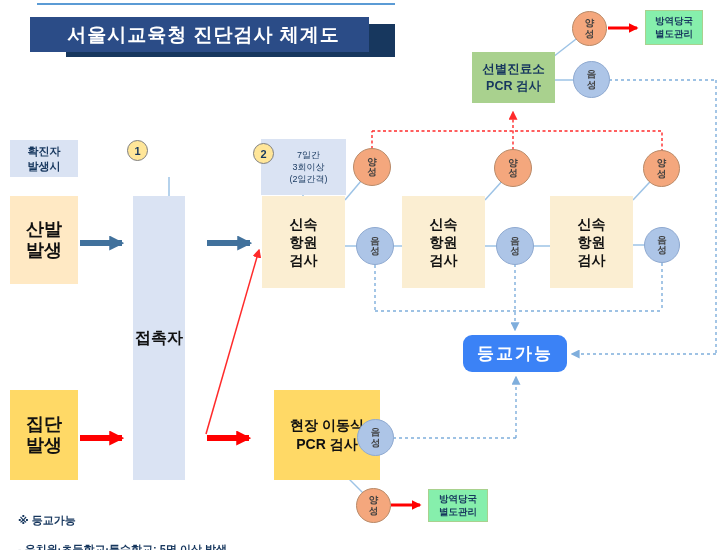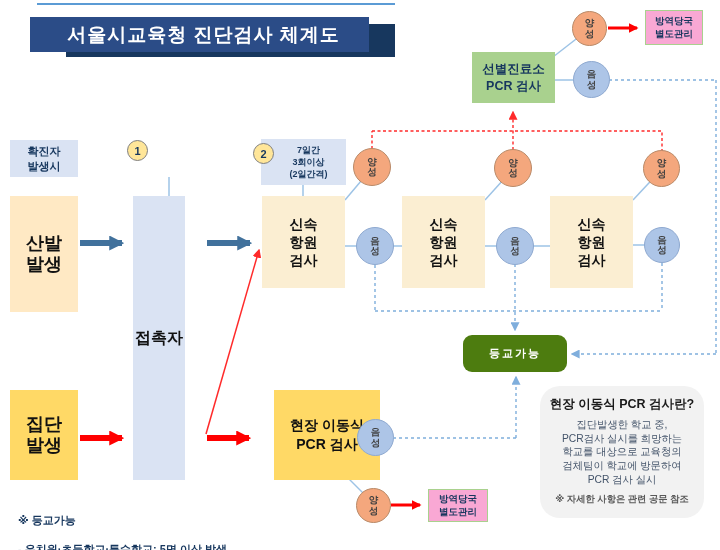--- a/index.html
+++ b/index.html
@@ -11,32 +11,32 @@
   .titleline{position:absolute;background:#5B9BD5;z-index:1;}
   .title-shadow{position:absolute;background:#17375E;z-index:1;}
   .title-bar{position:absolute;background:#2B4C87;color:#fff;font-weight:bold;
              font-size:19px;letter-spacing:1px;display:flex;align-items:center;
              justify-content:center;z-index:2;}
   .lblue{background:#DAE3F3;}
   .cream{background:#FBEED2;}
   .softyellow{background:#FFE9C4;}
   .gold{background:#FFD966;}
   .green{background:#A9D18E;}
-  .palegreen{background:#f9a8d4;border:1px solid #A9D18E;}
+  .palegreen{background:#86efac;border:1px solid #A9D18E;}
   .circle{position:absolute;border-radius:50%;display:flex;align-items:center;
           justify-content:center;text-align:center;font-weight:bold;color:#404040;
           z-index:3;box-sizing:border-box;}
   .circle span{display:block;width:12px;line-height:1.08;word-break:break-all;font-size:9.5px;}
   .pos{background:#F4A77D;border:1.5px solid #B98A68;}
   .neg{background:#ADC5E7;border:1.5px solid #8EA9D0;}
   .badge{position:absolute;border-radius:50%;background:#FFE699;border:1.2px solid #7F7F7F;
          display:flex;align-items:center;justify-content:center;font-size:11px;
          font-weight:bold;color:#17375E;z-index:4;box-sizing:border-box;}
-  .attend{position:absolute;background:#4d7c0f;border-radius:9px;color:#fff;
-          font-size:11px;font-weight:bold;letter-spacing:2px;display:flex;
+  .attend{position:absolute;background:#3b82f6;border-radius:9px;color:#fff;
+          font-size:17px;font-weight:bold;letter-spacing:2px;display:flex;
           align-items:center;justify-content:center;z-index:3;}
   .infobox{position:absolute;background:#F2F2F2;border-radius:20px;z-index:2;
            padding:10px 6px 8px 6px;box-sizing:border-box;text-align:center;}
   .infobox .ib-title{font-size:12.5px;font-weight:bold;color:#1a1a1a;}
   .infobox .ib-body{font-size:10.3px;color:#44546A;line-height:1.33;margin-top:5px;
                     white-space:pre-line;}
   .infobox .ib-foot{font-size:9.3px;font-weight:bold;color:#595959;margin-top:7px;}
   .legend{position:absolute;color:#17375E;font-size:11px;font-weight:600;
           line-height:1.3;z-index:2;white-space:pre-line;text-align:left;}
   svg.connectors{position:absolute;left:0;top:0;z-index:1;pointer-events:none;}
@@ -117,28 +117,28 @@
       <line x1="516" y1="438" x2="516" y2="377" marker-end="url(#aBlueDash)"></line>
     </g>
   </svg>
 
   <div class="titleline" style="left:37px;top:3px;width:358px;height:2px;"></div>
   <div class="title-shadow" style="left:66px;top:24px;width:329px;height:33px;"></div>
   <div class="title-bar" style="left:30px;top:17px;width:331px;height:35px;padding-left:8px;">서울시교육청 진단검사 체계도</div>
 
   <div class="box lblue navy" style="left:10px;top:140px;width:68px;height:37px;font-size:11px;font-weight:600;">확진자
 발생시</div>
-  <div class="box softyellow" style="left:10px;top:196px;width:68px;height:116px;font-size:18px;font-weight:bold;color:#111;line-height:1.15;">산발
+  <div class="box softyellow" style="left:10px;top:196px;width:68px;height:88px;font-size:18px;font-weight:bold;color:#111;line-height:1.15;">산발
 발생</div>
   <div class="box gold" style="left:10px;top:390px;width:68px;height:90px;font-size:18px;font-weight:bold;color:#111;line-height:1.15;">집단
 발생</div>
 
   <div class="badge" style="left:127px;top:140px;width:21px;height:21px;">1</div>
 
-  <div class="box lblue navy" style="left:261px;top:139px;width:85px;height:46px;font-size:9px;font-weight:700;padding-left:10px;line-height:1.35;">7일간
+  <div class="box lblue navy" style="left:261px;top:139px;width:85px;height:56px;font-size:9px;font-weight:400;padding-left:10px;line-height:1.35;">7일간
 3회이상
 (2일간격)</div>
   <div class="badge" style="left:253px;top:143px;width:21px;height:21px;">2</div>
 
   <div class="box lblue" style="left:133px;top:196px;width:52px;height:284px;font-size:16px;font-weight:bold;color:#111;">접촉자</div>
 
   <div class="box cream" style="left:262px;top:196px;width:83px;height:92px;font-size:14px;font-weight:bold;color:#111;line-height:1.3;">신속
 항원
 검사</div>
   <div class="box cream" style="left:402px;top:196px;width:83px;height:92px;font-size:14px;font-weight:bold;color:#111;line-height:1.3;">신속
@@ -185,29 +185,20 @@
   <div class="circle neg" style="left:573px;top:61px;width:37px;height:37px;">
       <span>음성</span>
     </div>
   <div class="circle neg" style="left:357px;top:419px;width:37px;height:37px;">
       <span>음성</span>
     </div>
   <div class="circle pos" style="left:356px;top:488px;width:35px;height:35px;">
       <span>양성</span>
     </div>
 
-  <div class="infobox" style="left:540px;top:386px;width:164px;height:132px;">
-    <div class="ib-title">현장 이동식 PCR 검사란?</div>
-    <div class="ib-body">집단발생한 학교 중,
-PCR검사 실시를 희망하는
-학교를 대상으로 교육청의
-검체팀이 학교에 방문하여
-PCR 검사 실시</div>
-    <div class="ib-foot">※ 자세한 사항은 관련 공문 참조</div>
-  </div>
 
   <div class="legend" style="left:18px;top:499px;width:260px;">
     <div>※ 등교가능</div>
     <div>- 유치원·초등학교·특수학교: 5명 이상 발생</div>
     
   </div>
 
 </div>
 
 </body></html>

